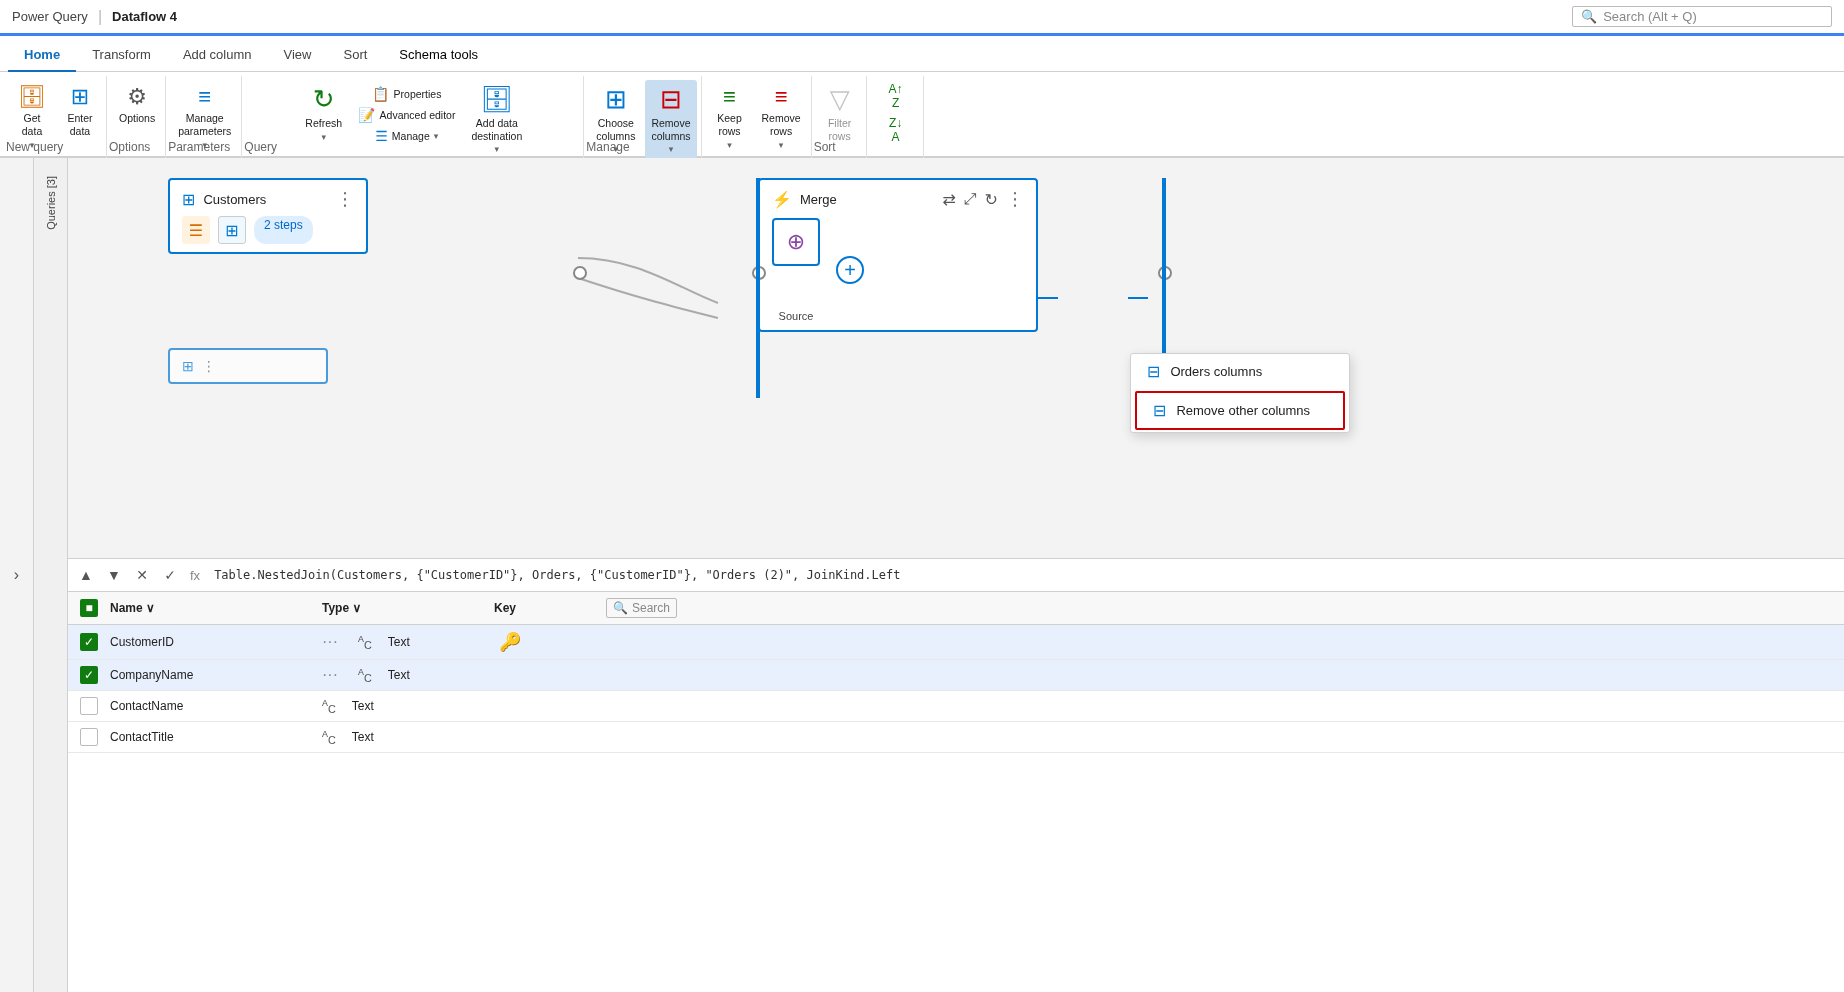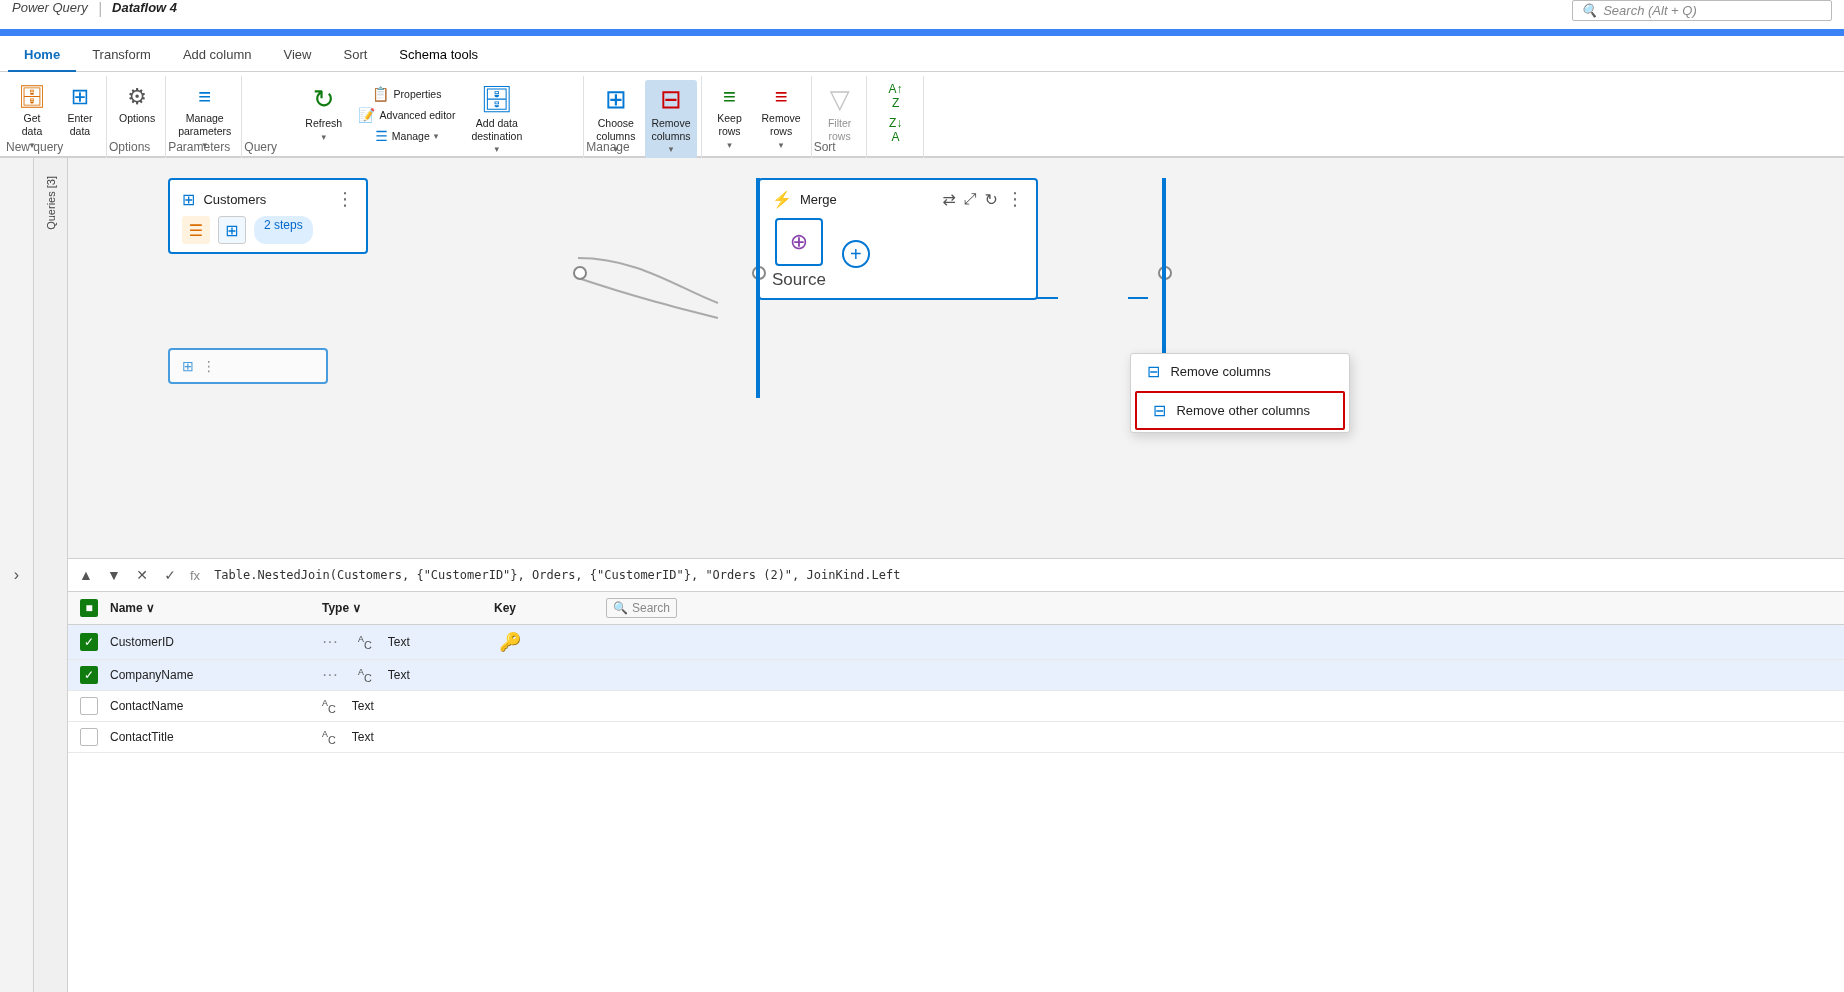--- a/index.html
+++ b/index.html
@@ -1,26 +1,25 @@
 <!DOCTYPE html>
 <html><head>
   <meta charset="utf-8">
   <style>
     * { box-sizing: border-box; margin: 0; padding: 0; font-family: 'Segoe UI', sans-serif; }
     body { background: #f3f3f3; width: 1844px; height: 992px; overflow: hidden; }
 
     
     .title-bar {
       display: flex;
-      align-items: flex-start;
-      background: #fff;
-      border-bottom: 7px solid #3b82f6;
+      align-items: center;
+      background: #fff;
+      border-bottom: 3px solid #3b82f6;
       height: 36px;
       padding: 0 12px;
-      font-style: italic;
     }
     .title-app { font-size: 13px; color: #444; font-weight: 400; }
     .title-separator { color: #bbb; margin: 0 10px; }
     .title-doc { font-size: 13px; color: #222; font-weight: 600; }
     .search-box {
       margin-left: auto;
       display: flex;
       align-items: center;
       border: 1px solid #bbb;
       border-radius: 2px;
@@ -620,21 +619,21 @@
             <span style="cursor:pointer;font-size:16px;color:#555;">↻</span>
             <span style="cursor:pointer;font-size:18px;color:#666;">⋮</span>
           </div>
         </div>
         <div style="display:flex;align-items:center;gap:16px;margin-top:6px;">
 
           <div style="display:flex;flex-direction:column;align-items:center;gap:4px;">
             <div style="width:48px;height:48px;border-radius:4px;border:2px solid #0078d4;display:flex;align-items:center;justify-content:center;">
               <span style="font-size:22px;color:#8b44ac;">⊕</span>
             </div>
-            <span style="font-size:17px;color:#444;">Source</span>
+            <span style="font-size:11px;color:#444;margin-top:40px;">Source</span>
           </div>
 
           <div class="plus-circle">+</div>
         </div>
       </div>
 
       <div class="circle" style="left:684px; top:108px;"></div>
 
       <div class="circle" style="left:1090px; top:108px;"></div>
 
@@ -644,21 +643,21 @@
           <span style="cursor:pointer;font-size:14px;color:#666;">⋮</span>
         </div>
       </div>
 
       <div style="position:absolute;left:688px;top:20px;width:4px;height:220px;background:#0078d4;"></div>
       <div style="position:absolute;left:1094px;top:20px;width:4px;height:220px;background:#0078d4;"></div>
 
       <div class="dropdown-menu">
         <div class="dropdown-item">
           <span style="font-size:16px;color:#0078d4;">⊟</span>
-          <span>Remove columns</span>
+          <span>Orders columns</span>
         </div>
         <div class="dropdown-item highlighted-item">
           <span style="font-size:16px;color:#0078d4;">⊟</span>
           <span>Remove other columns</span>
         </div>
       </div>
 
     </div>
 
     <div class="formula-bar">

